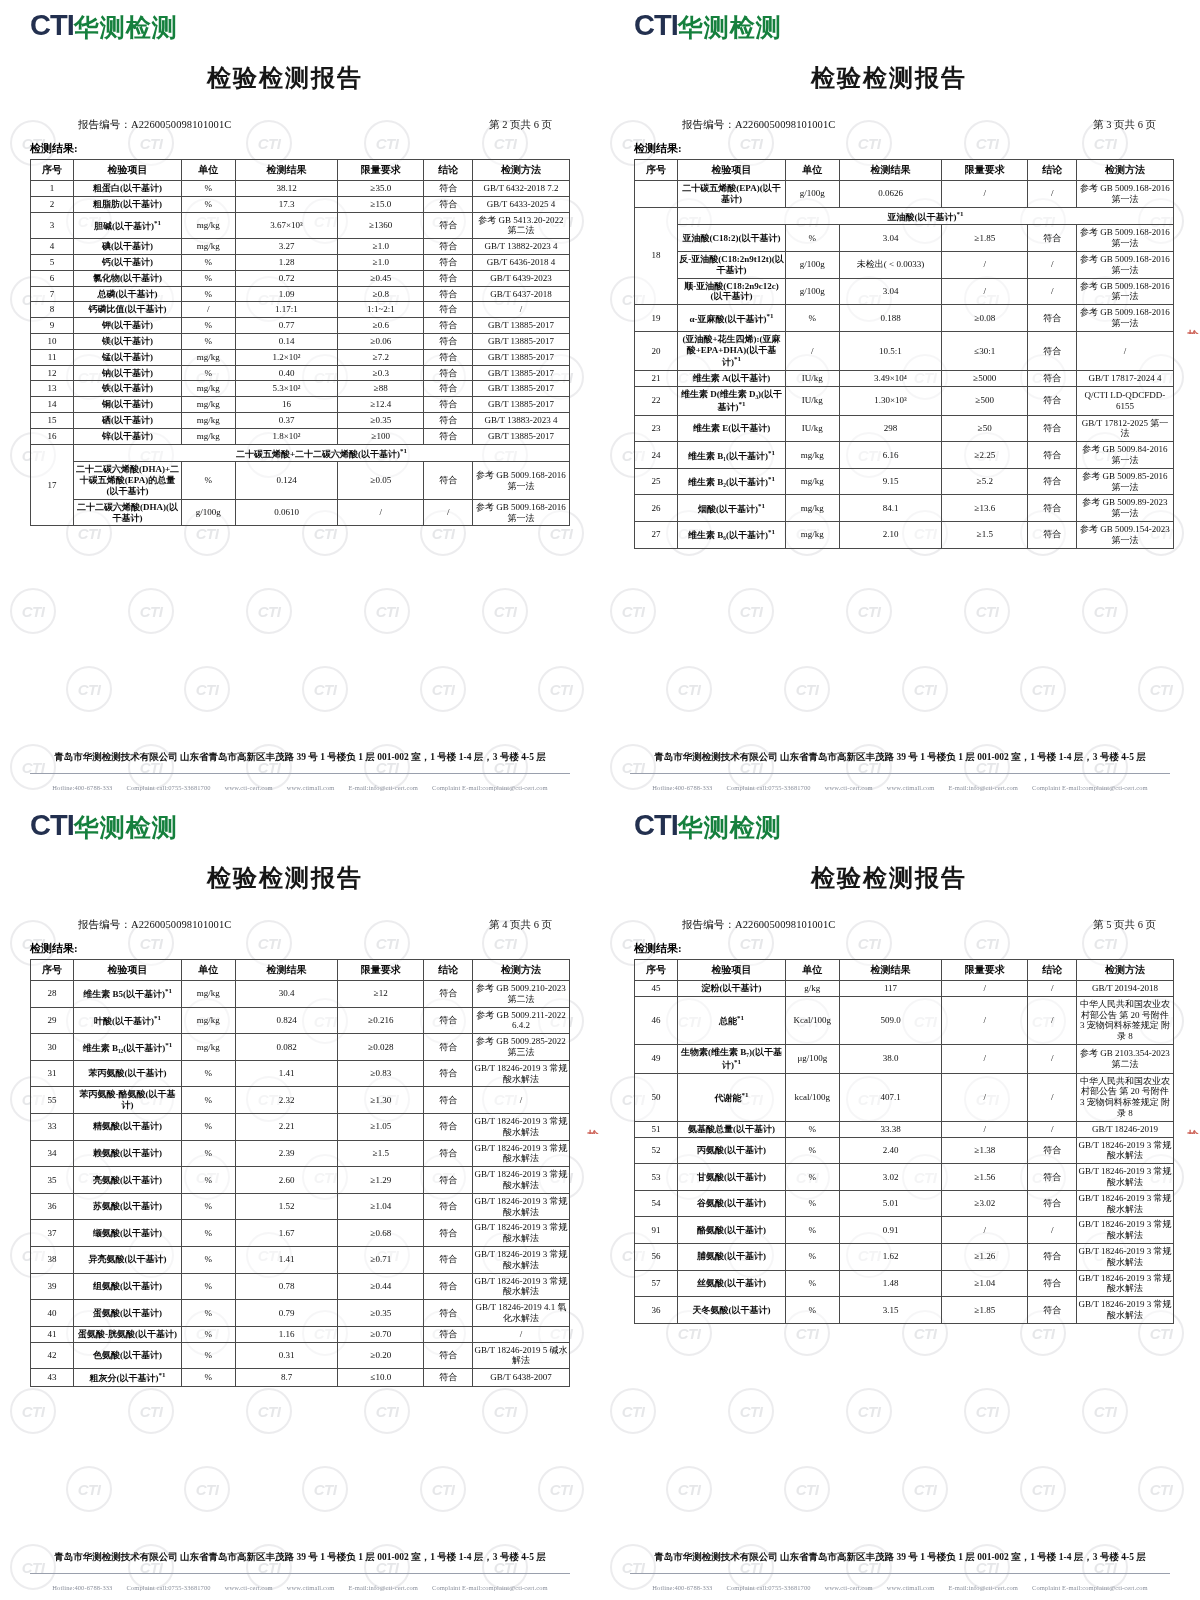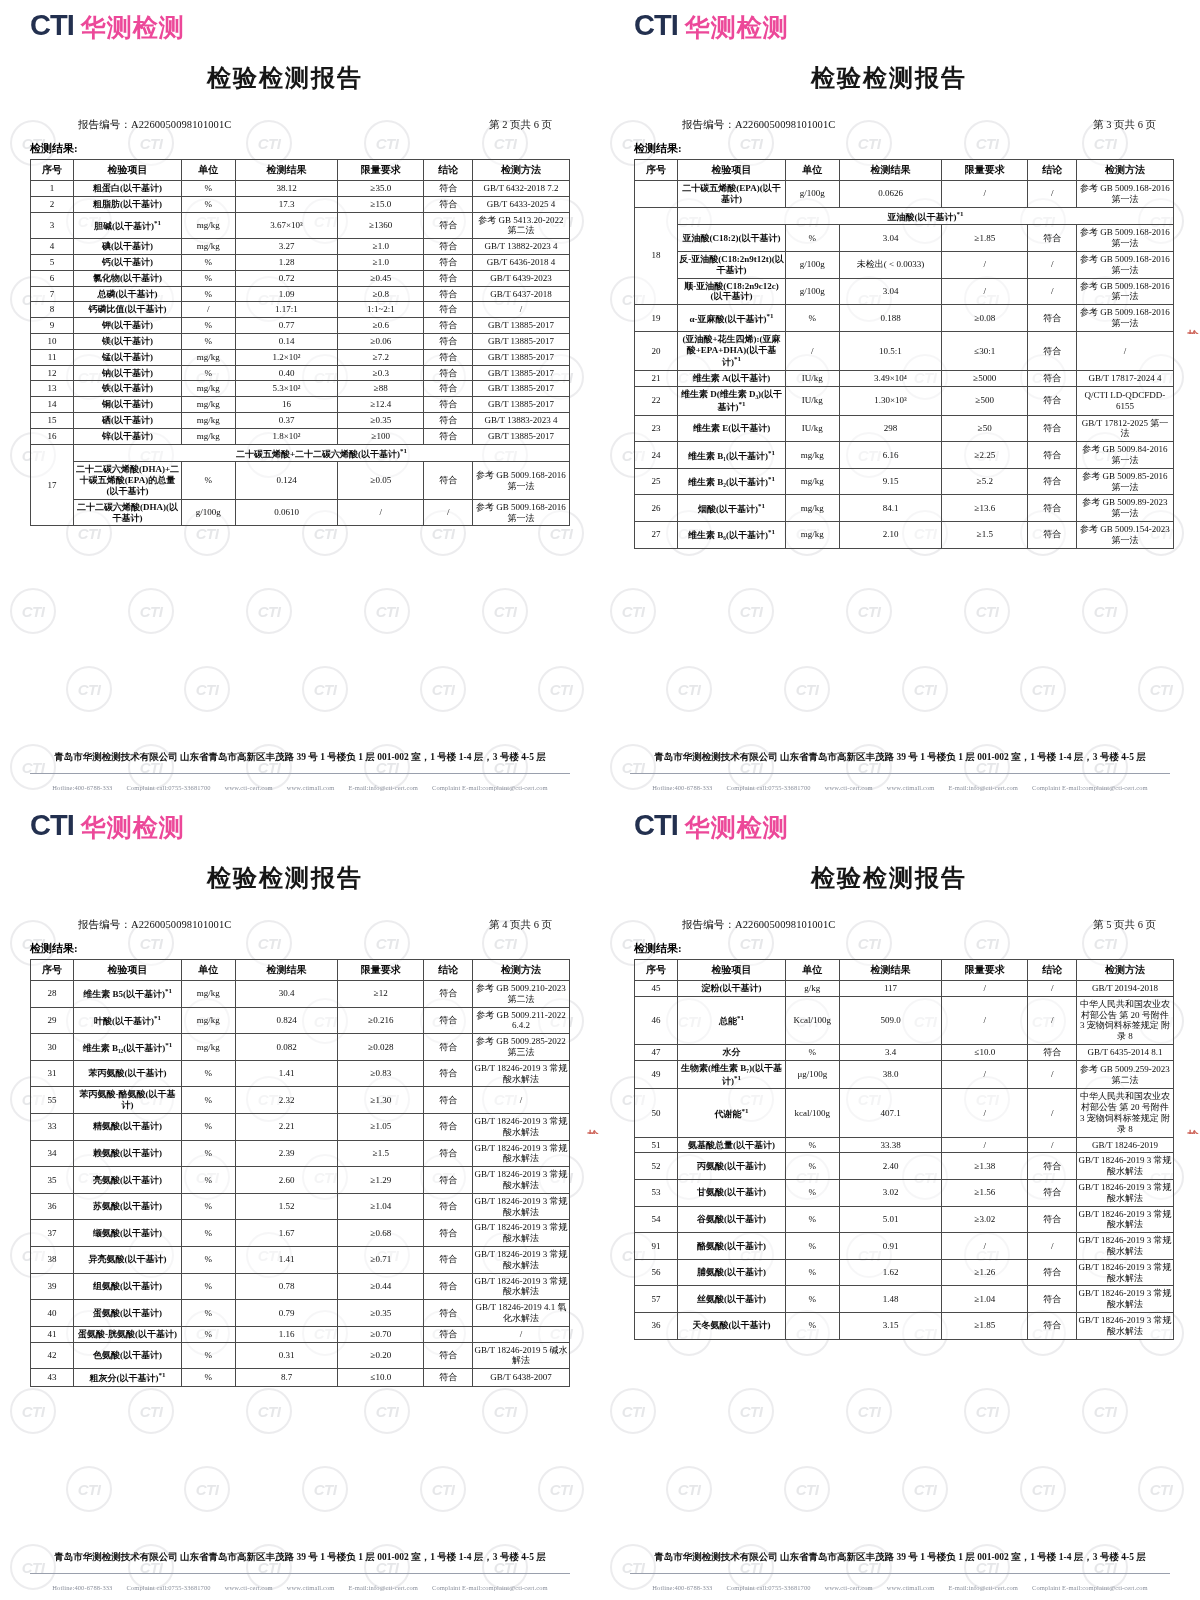--- a/index.html
+++ b/index.html
@@ -58,22 +58,21 @@
     font-size: 29px;
     color: #23304f;
     letter-spacing: -1px;
     line-height: 1;
     position: relative;
   }
   .logo-cn {
     font-family: "Liberation Sans", sans-serif;
     font-weight: bold;
     font-size: 25px;
-    color: #ec4899;
-    margin-left: 7px;
+    color: #15803d;
     line-height: 1;
     letter-spacing: 1px;
   }
 
   .doc-title {
     position: relative; z-index: 2;
     text-align: center;
     font-size: 24px;
     font-weight: bold;
     letter-spacing: 2px;
@@ -938,36 +937,27 @@
           <tr>
             <td class="col-no">46</td>
             <td class="col-item item">总能<span class="sup">*1</span></td>
             <td class="col-unit">Kcal/100g</td>
             <td class="col-res">509.0</td>
             <td class="col-lim">/</td>
             <td class="col-con">/</td>
             <td class="col-meth">中华人民共和国农业农村部公告 第 20 号附件 3 宠物饲料标签规定 附录 8</td>
           </tr>
           <tr>
-            <td class="col-no">47</td>
-            <td class="col-item item">水分</td>
-            <td class="col-unit">%</td>
-            <td class="col-res">3.4</td>
-            <td class="col-lim">≤10.0</td>
-            <td class="col-con">符合</td>
-            <td class="col-meth">GB/T 6435-2014 8.1</td>
-          </tr>
-          <tr>
             <td class="col-no">49</td>
             <td class="col-item item">生物素(维生素 B₇)(以干基计)<span class="sup">*1</span></td>
             <td class="col-unit">μg/100g</td>
             <td class="col-res">38.0</td>
             <td class="col-lim">/</td>
             <td class="col-con">/</td>
-            <td class="col-meth">参考 GB 5009.259-2023 第二法</td>
+            <td class="col-meth">参考 GB 2103.354-2023 第二法</td>
           </tr>
           <tr>
             <td class="col-no">50</td>
             <td class="col-item item">代谢能<span class="sup">*1</span></td>
             <td class="col-unit">kcal/100g</td>
             <td class="col-res">407.1</td>
             <td class="col-lim">/</td>
             <td class="col-con">/</td>
             <td class="col-meth">中华人民共和国农业农村部公告 第 20 号附件 3 宠物饲料标签规定 附录 8</td>
           </tr>

